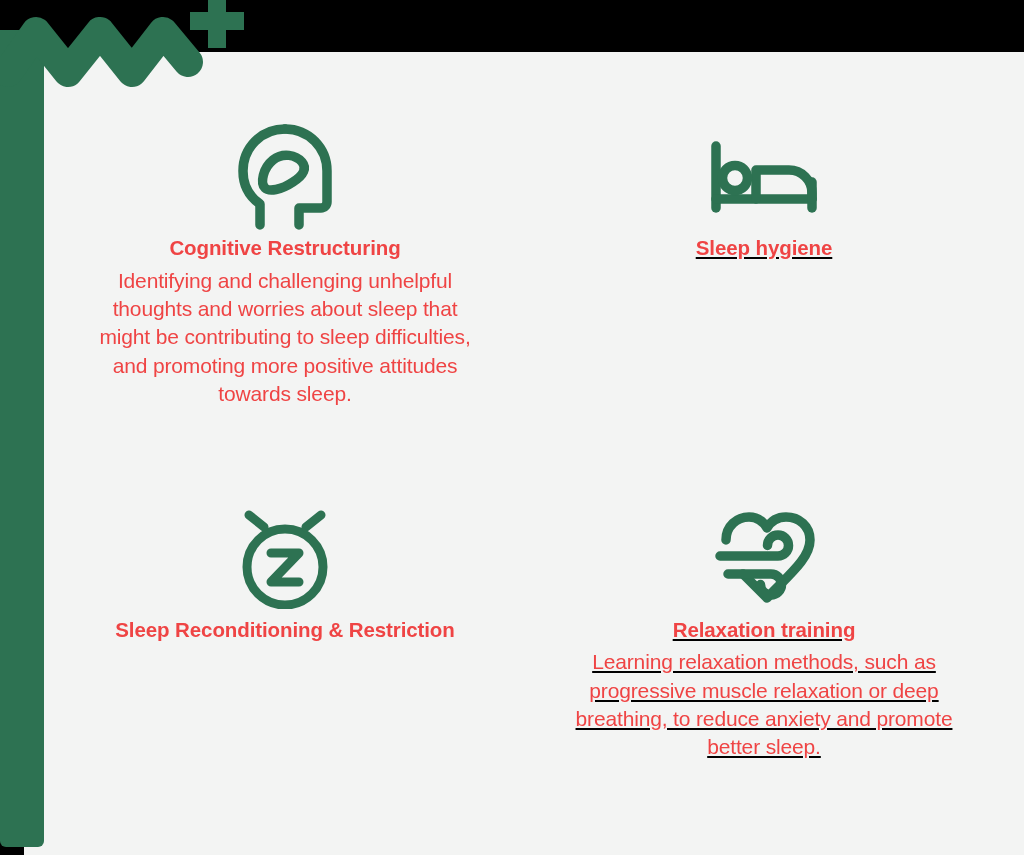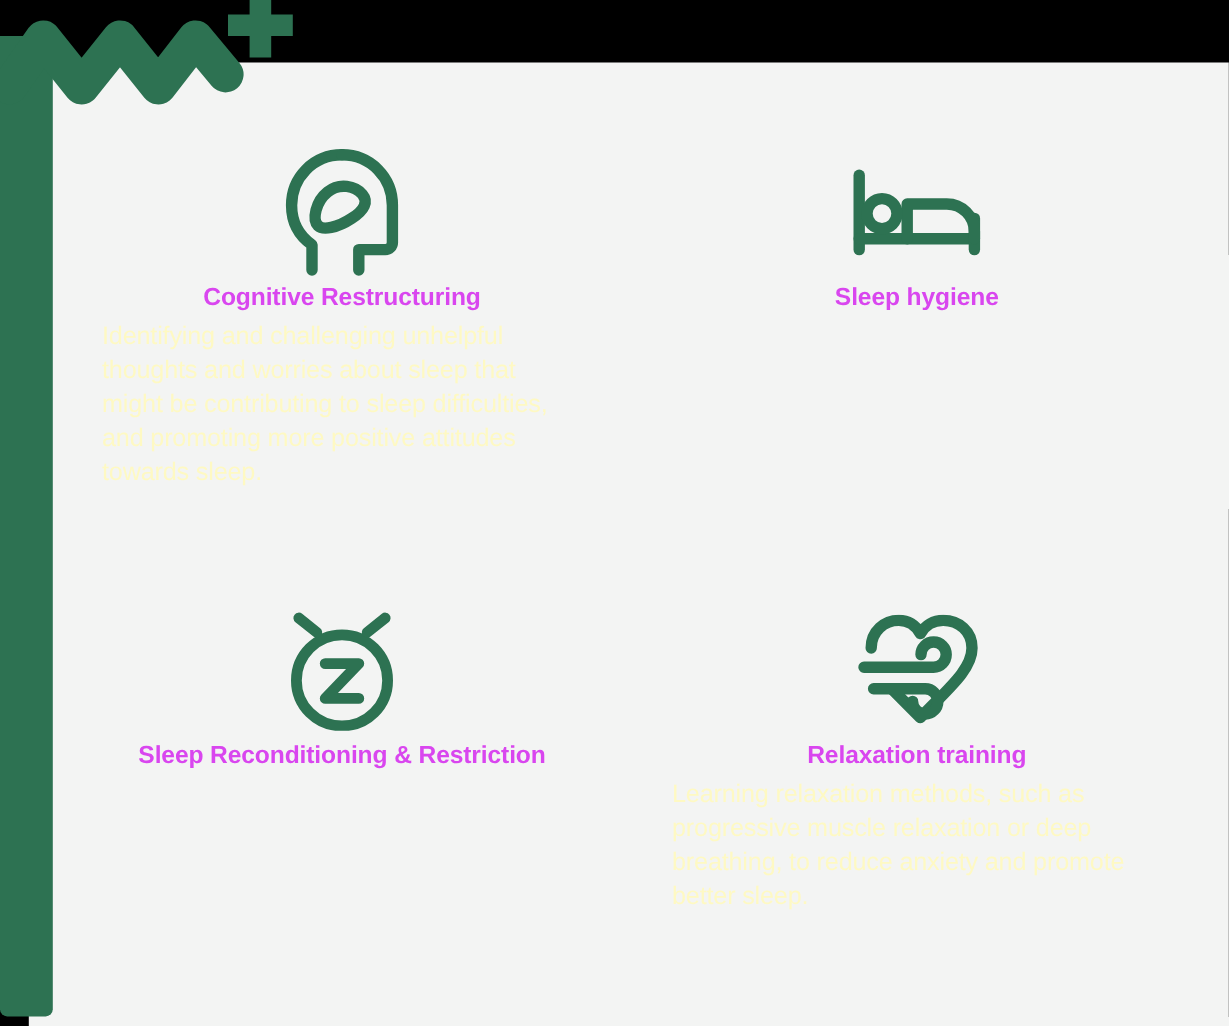--- a/index.html
+++ b/index.html
@@ -75,44 +75,44 @@
   .cell {
     position: relative;
     display: flex;
     flex-direction: column;
     align-items: center;
     box-sizing: border-box;
   }
   .cell.r1 { padding-top: 66px; }
   .cell.r2 { padding-top: 46px; }
   .cell.c1 { padding-left: 58px; padding-right: 36px; }
-  .cell.c2 { padding-left: 36px; padding-right: 56px; }
+  .cell.c2 { padding-left: 36px; padding-right: 56px; text-decoration: underline; }
 
   .icon-wrap {
     height: 118px;
     display: flex;
     align-items: center;
     justify-content: center;
   }
   .icon-wrap svg { display: block; }
 
   .card-title {
     font-size: 20.5px;
     font-weight: bold;
-    color: #d946ef;
+    color: #ef4444;
     text-align: center;
     margin: 0;
     letter-spacing: -0.1px;
     line-height: 1.2;
   }
 
   .card-body {
     font-size: 21px;
-    color: #fef9c3;
-    text-align: left;
+    color: #ef4444;
+    text-align: center;
     margin: 6px 0 0 0;
     line-height: 28.4px;
     max-width: 400px;
     letter-spacing: -0.15px;
   }
   .cell.c2 .card-body { max-width: 410px; }
 </style>
 </head>
 <body>
 

